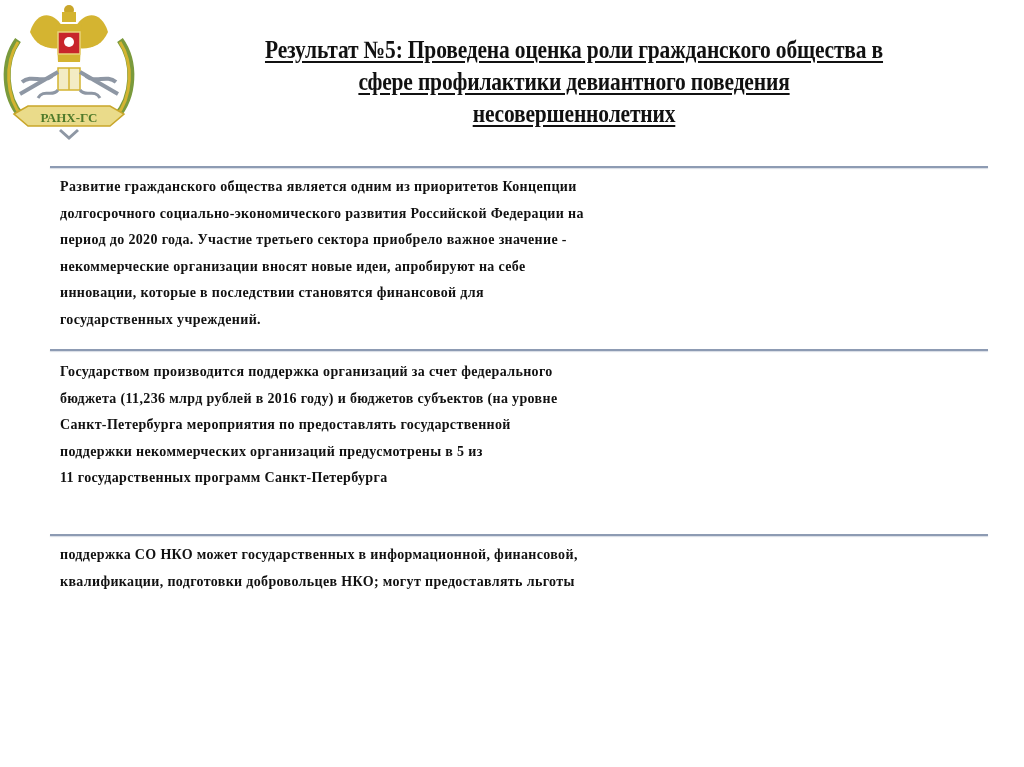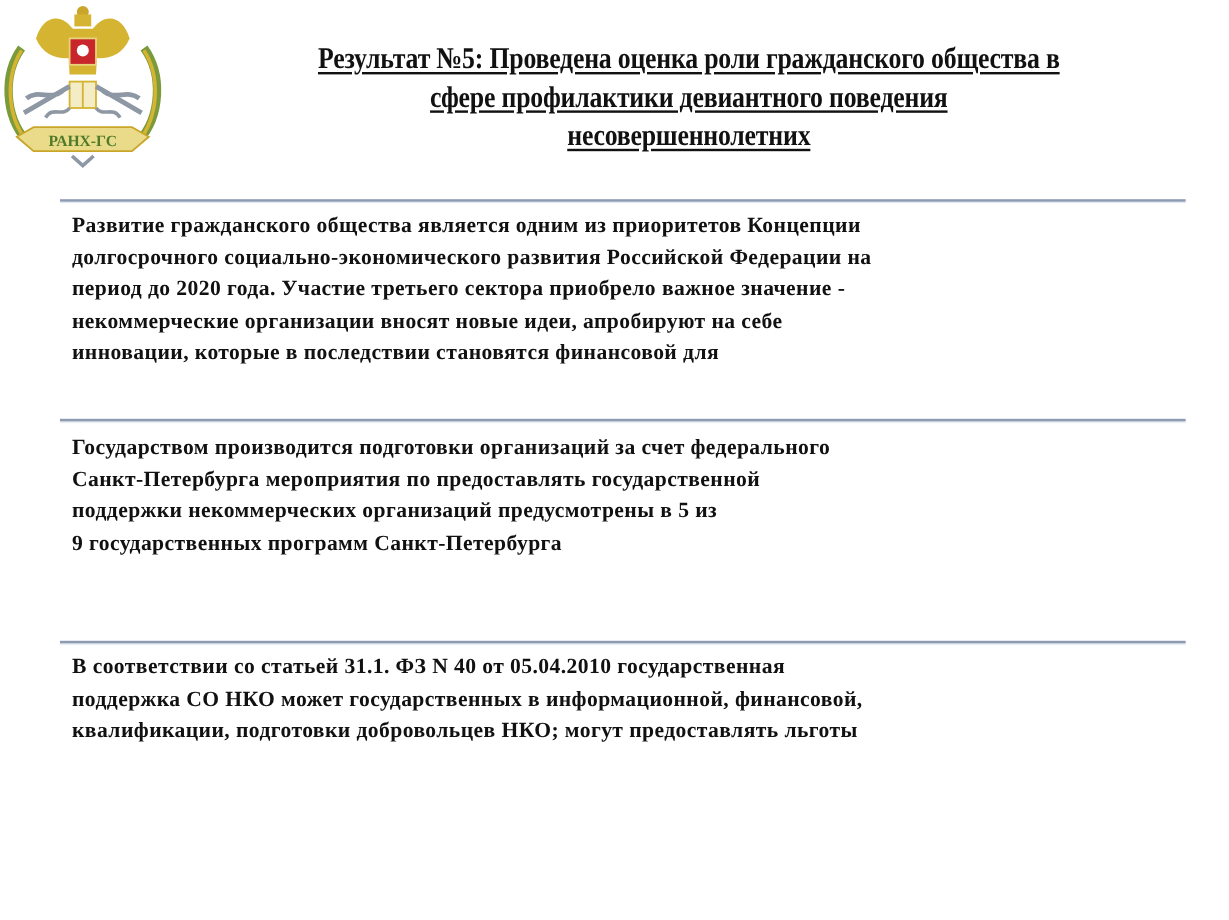--- a/index.html
+++ b/index.html
@@ -44,21 +44,21 @@
       width: 938px;
       height: 2px;
       background: #8d9bb3;
       box-shadow: 0 1px 1px rgba(140,155,180,0.35);
     }
     .block {
       position: absolute;
       left: 60px;
       width: 930px;
       font-weight: bold;
-      font-size: 18px;
+      font-size: 14px;
       line-height: 26.5px;
       letter-spacing: 0.35px;
     }
     .block span { display: block; white-space: nowrap; }
   </style>
 </head>
 <body>
 
 <div class="logo">
   <svg width="138" height="140" viewBox="0 0 138 140">
@@ -99,30 +99,31 @@
 </div>
 
 <div class="divider" style="top:166px;"></div>
 
 <div class="block" style="top:174px;">
   <span>Развитие гражданского общества является одним из приоритетов Концепции</span>
   <span>долгосрочного социально-экономического развития Российской Федерации на</span>
   <span>период до 2020 года. Участие третьего сектора приобрело важное значение -</span>
   <span>некоммерческие организации вносят новые идеи, апробируют на себе</span>
   <span>инновации, которые в последствии становятся финансовой для</span>
+  <span>государственных учреждений.</span>
 </div>
 
 <div class="divider" style="top:349px;"></div>
 
 <div class="block" style="top:359px;">
-  <span>Государством производится подготовки организаций за счет федерального</span>
+  <span>Государством производится поддержка организаций за счет федерального</span>
+  <span>бюджета (11,236 млрд рублей в 2016 году) и бюджетов субъектов (на уровне</span>
   <span>Санкт-Петербурга мероприятия по предоставлять государственной</span>
   <span>поддержки некоммерческих организаций предусмотрены в 5 из</span>
-  <span>9 государственных программ Санкт-Петербурга</span>
+  <span>11 государственных программ Санкт-Петербурга</span>
 </div>
 
 <div class="divider" style="top:534px;"></div>
 
 <div class="block" style="top:542px;">
-  <span>В соответствии со статьей 31.1. ФЗ N 40 от 05.04.2010 государственная</span>
   <span>поддержка СО НКО может государственных в информационной, финансовой,</span>
   <span>квалификации, подготовки добровольцев НКО; могут предоставлять льготы</span>
 </div>
 
 </body></html>

